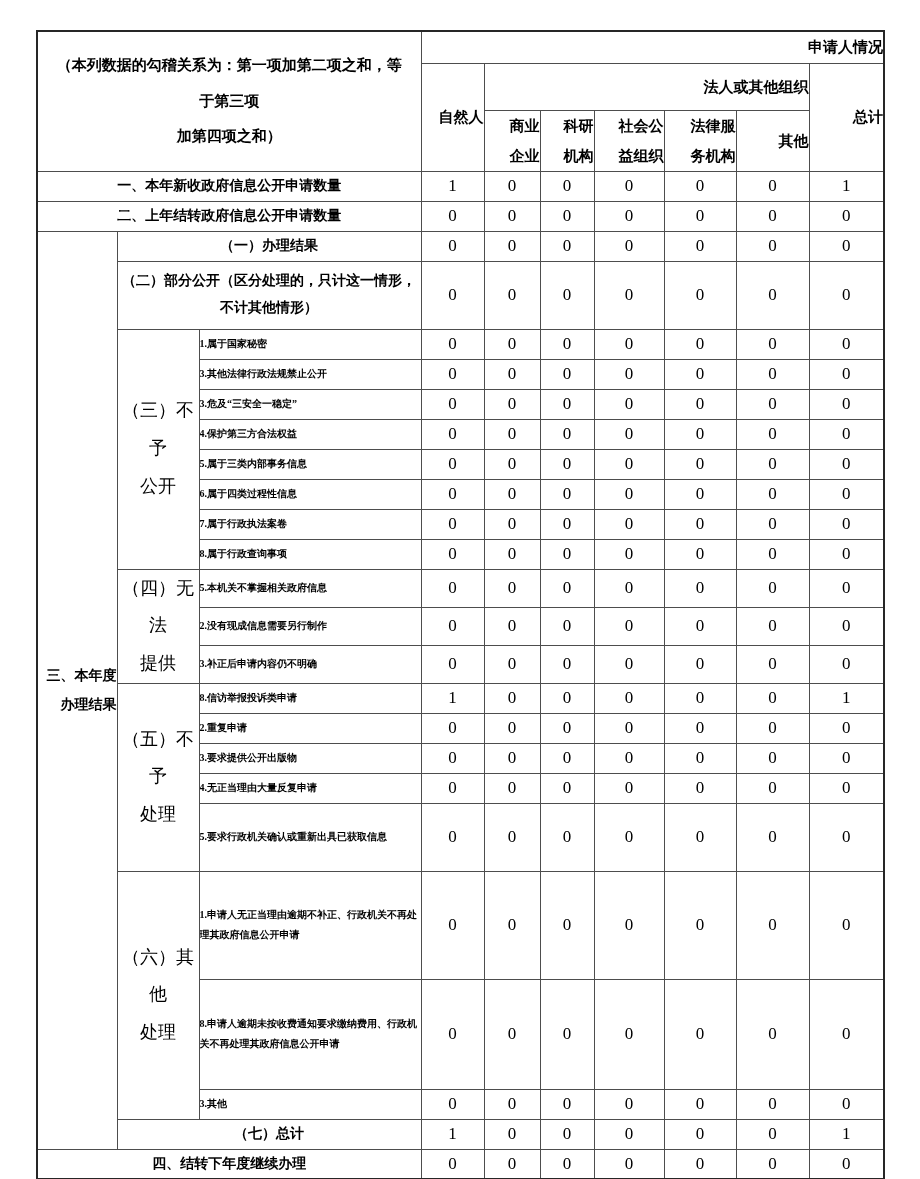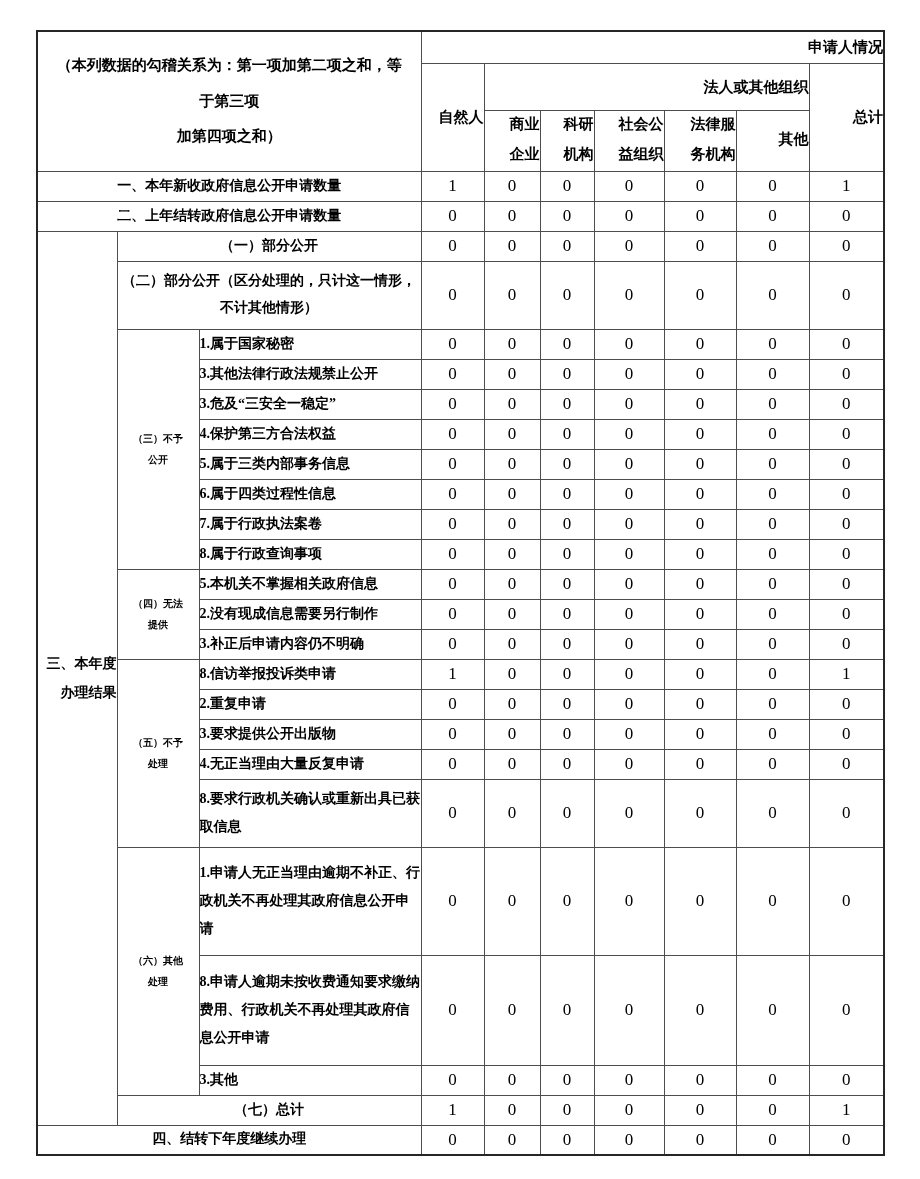--- a/index.html
+++ b/index.html
@@ -40,48 +40,48 @@
     line-height: 2.35;
     white-space: pre-line;
     padding: 2px 4px;
   }
   .hdr {
     text-align: right;
     font-weight: bold;
     font-size: 15px;
     line-height: 2;
   }
-  .pre { white-space: pre-line; font-family: Liberation Mono, monospace; }
+  .pre { white-space: pre-line; }
   .lbl {
     text-align: center;
     font-weight: bold;
     font-size: 14px;
     line-height: 1.9;
     padding: 2px 6px 2px 8px;
   }
   .sec-main {
     text-align: right;
     font-weight: bold;
     font-size: 14px;
     line-height: 2.1;
     white-space: pre-line;
     padding: 2px 2px 2px 6px;
   }
   .sub {
     text-align: center;
-    font-weight: bold;
-    font-size: 10px;
+    font-weight: normal;
+    font-size: 18px;
     line-height: 2.1;
     white-space: pre-line;
     padding: 2px 2px;
   }
   .item {
     text-align: left;
     font-weight: bold;
-    font-size: 14px;
+    font-size: 10px;
     line-height: 2;
     padding: 2px 6px 2px 8px;
   }
   .val {
     text-align: center;
     font-weight: normal;
     font-size: 17px;
     font-family: "Liberation Serif", "DejaVu Serif", serif;
   }
 </style>
@@ -144,21 +144,21 @@
     <td class="val">0</td>
     <td class="val">0</td>
     <td class="val">0</td>
     <td class="val">0</td>
     <td class="val">0</td>
   </tr>
 
   <tr class="h-s">
     <td class="sec-main" rowspan="22">三、本年度
 办理结果</td>
-    <td class="lbl" colspan="2">（一）部分公开</td>
+    <td class="lbl" colspan="2">（一）办理结果</td>
     <td class="val">0</td>
     <td class="val">0</td>
     <td class="val">0</td>
     <td class="val">0</td>
     <td class="val">0</td>
     <td class="val">0</td>
     <td class="val">0</td>
   </tr>
 
   <tr class="h-t2">
@@ -324,21 +324,21 @@
     <td class="item">4.无正当理由大量反复申请</td>
     <td class="val">0</td>
     <td class="val">0</td>
     <td class="val">0</td>
     <td class="val">0</td>
     <td class="val">0</td>
     <td class="val">0</td>
     <td class="val">0</td>
   </tr>
   <tr class="h-t2">
-    <td class="item">8.要求行政机关确认或重新出具已获取信息</td>
+    <td class="item">5.要求行政机关确认或重新出具已获取信息</td>
     <td class="val">0</td>
     <td class="val">0</td>
     <td class="val">0</td>
     <td class="val">0</td>
     <td class="val">0</td>
     <td class="val">0</td>
     <td class="val">0</td>
   </tr>
 
   <tr class="h-t3a">

